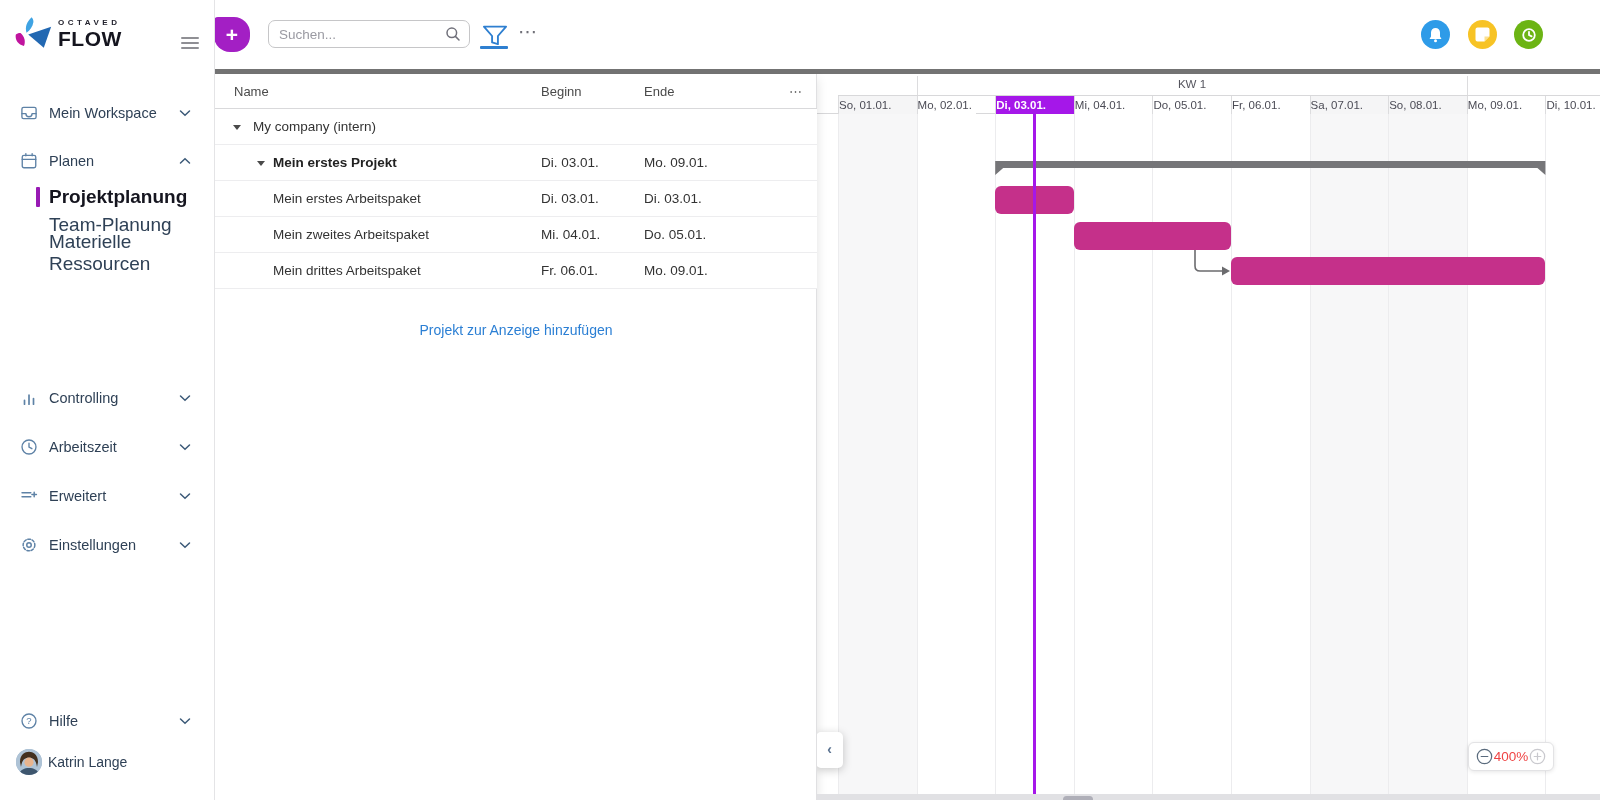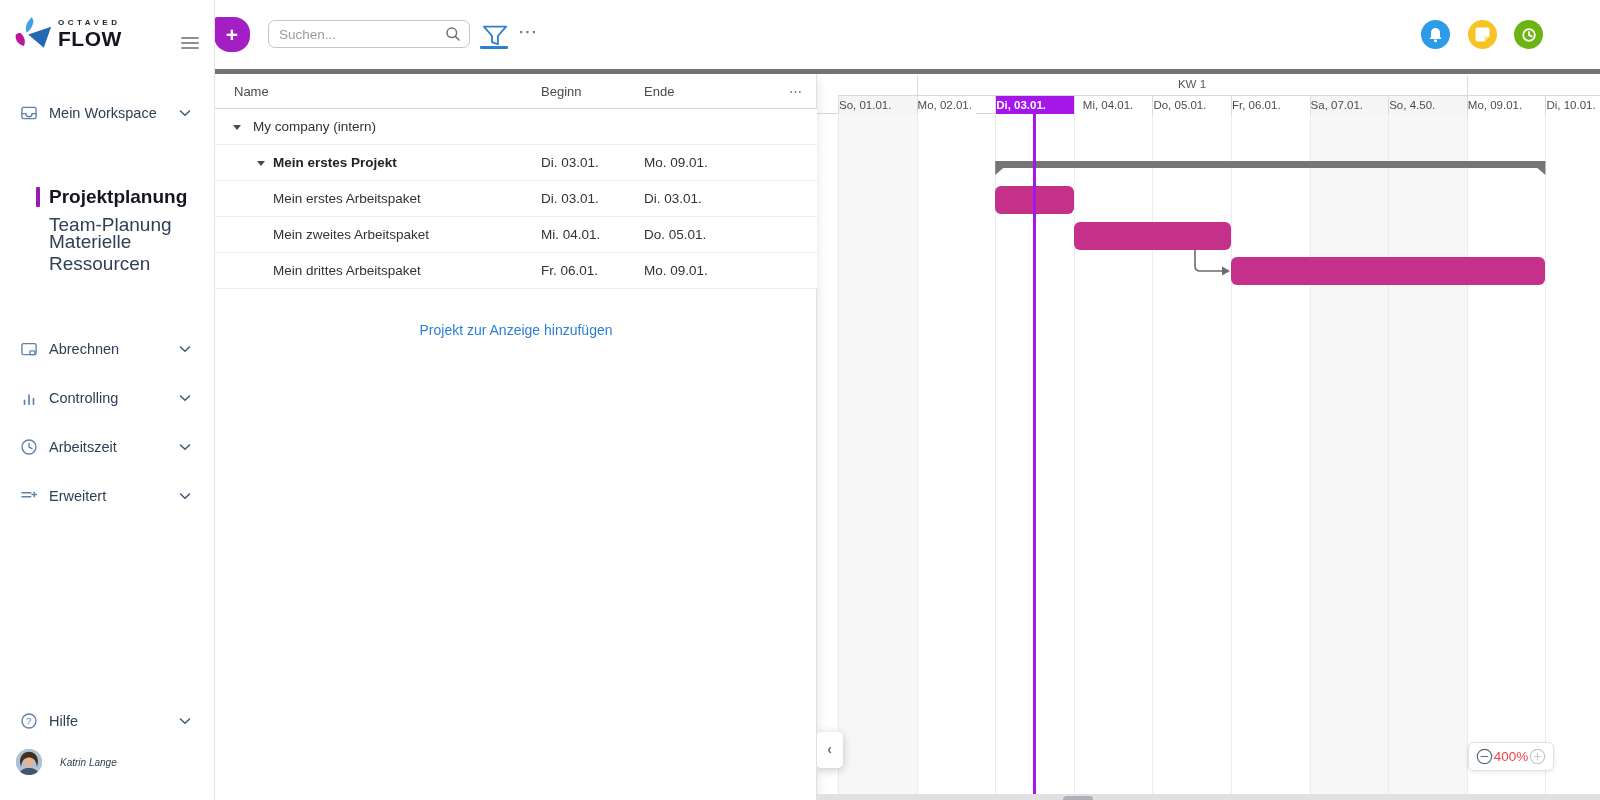--- a/index.html
+++ b/index.html
@@ -25,21 +25,21 @@
   .sub-item { position:absolute; left:0; width:215px; height:28px; display:flex;
     align-items:center; cursor:pointer; }
   .sub-item .nlabel { position:absolute; left:49px; font-size:19px; color:#2F4156; }
   .sub-item.active .nlabel { font-weight:bold; color:#15151F; }
   .active-bar { position:absolute; left:36px; top:4px; width:4px; height:20px;
     background:#981AB4; border-radius:1px; }
   .user-row { position:absolute; left:0; top:745px; width:215px; height:34px;
     display:flex; align-items:center; cursor:pointer; }
   .avatar { position:absolute; left:16px; width:26px; height:26px; border-radius:50%;
     overflow:hidden; background:#9FB6CC; }
-  .user-name { position:absolute; left:60px; font-size:10px; color:#2F4156;font-style:italic; }
+  .user-name { position:absolute; left:48px; font-size:14px; color:#2F4156; }
 
   
   .main { position:absolute; left:215px; top:0; width:1385px; height:800px; }
 
   
   .toolbar { position:absolute; left:0; top:0; width:1385px; height:69px; background:#fff; }
   .add-btn { position:absolute; left:-1px; top:17px; width:36px; height:35px;
     background:#A31FC4; border:none; border-radius:4px 16px 16px 16px; color:#fff;
     font-size:21px; font-weight:bold; line-height:32px; text-align:center; cursor:pointer; }
   .search-box { position:absolute; left:53px; top:20px; width:202px; height:28px;
@@ -154,43 +154,43 @@
       <svg class="nico" viewBox="0 0 16 16" fill="none" stroke="#5E82A6" stroke-width="1.2" stroke-linecap="round" stroke-linejoin="round">
         <rect x="1.7" y="3" width="12.6" height="10" rx="1.5"></rect>
         <path d="M1.7 8.6 h3.6 a2.7 2.7 0 0 0 5.4 0 h3.6"></path>
       </svg>
       <span class="nlabel">Mein Workspace</span>
       <svg class="chev" viewBox="0 0 12 8" fill="none" stroke="#3C5A78" stroke-width="1.5" stroke-linecap="round">
           <path d="M1.5 2 L6 6.2 L10.5 2"></path>
         </svg>
     </div>
 
+    <div class="nav-item" style="top:145px">
+      <svg class="nico" viewBox="0 0 16 16" fill="none" stroke="#5E82A6" stroke-width="1.2" stroke-linecap="round">
+        <rect x="2" y="3" width="12" height="11" rx="1.5"></rect>
+        <path d="M2 6.6 H14 M5.2 1.4 V3.4 M10.8 1.4 V3.4"></path>
+      </svg>
+      <span class="nlabel">Planen</span>
+      <svg class="chev" viewBox="0 0 12 8" fill="none" stroke="#3C5A78" stroke-width="1.5" stroke-linecap="round">
+          <path d="M1.5 6 L6 1.8 L10.5 6"></path>
+        </svg>
+    </div>
 
     <div class="sub-item active" style="top:183px">
       <span class="active-bar"></span>
       <span class="nlabel">Projektplanung</span>
     </div>
     <div class="sub-item" style="top:211px">
       <span class="nlabel">Team-Planung</span>
     </div>
     <div class="sub-item" style="top:239px">
       <span class="nlabel">Materielle Ressourcen</span>
     </div>
 
 
-    <div class="nav-item" style="top:333px">
-      <svg class="nico" viewBox="0 0 16 16" fill="none" stroke="#5E82A6" stroke-width="1.2" stroke-linejoin="round">
-        <rect x="1.7" y="3.2" width="12.6" height="9.8" rx="1.5"></rect>
-        <rect x="8.8" y="9.6" width="4.4" height="3.4" rx="0.8"></rect>
-      </svg>
-      <span class="nlabel">Abrechnen</span>
-      <svg class="chev" viewBox="0 0 12 8" fill="none" stroke="#3C5A78" stroke-width="1.5" stroke-linecap="round">
-          <path d="M1.5 2 L6 6.2 L10.5 2"></path>
-        </svg>
-    </div>
 
     <div class="nav-item" style="top:382px">
       <svg class="nico" viewBox="0 0 16 16" fill="none" stroke="#5E82A6" stroke-width="1.5" stroke-linecap="round">
         <path d="M4 13.5 V10 M8 13.5 V5.5 M12 13.5 V8.5"></path>
       </svg>
       <span class="nlabel">Controlling</span>
       <svg class="chev" viewBox="0 0 12 8" fill="none" stroke="#3C5A78" stroke-width="1.5" stroke-linecap="round">
           <path d="M1.5 2 L6 6.2 L10.5 2"></path>
         </svg>
     </div>
@@ -209,20 +209,30 @@
     <div class="nav-item" style="top:480px">
       <svg class="nico" viewBox="0 0 16 16" fill="none" stroke="#5E82A6" stroke-width="1.3" stroke-linecap="round">
         <path d="M1.8 5.2 H9.6 M1.8 8.6 H9.6 M12.6 4.6 V8.6 M10.6 6.6 H14.6"></path>
       </svg>
       <span class="nlabel">Erweitert</span>
       <svg class="chev" viewBox="0 0 12 8" fill="none" stroke="#3C5A78" stroke-width="1.5" stroke-linecap="round">
           <path d="M1.5 2 L6 6.2 L10.5 2"></path>
         </svg>
     </div>
 
+    <div class="nav-item" style="top:529px">
+      <svg class="nico" viewBox="0 0 16 16" fill="none" stroke="#5E82A6" stroke-width="1.3" stroke-linecap="round">
+        <circle cx="8" cy="8" r="5.2" stroke-dasharray="2.3 1.5"></circle>
+          <circle cx="8" cy="8" r="2"></circle>
+      </svg>
+      <span class="nlabel">Einstellungen</span>
+      <svg class="chev" viewBox="0 0 12 8" fill="none" stroke="#3C5A78" stroke-width="1.5" stroke-linecap="round">
+          <path d="M1.5 2 L6 6.2 L10.5 2"></path>
+        </svg>
+    </div>
 
     <div class="nav-item" style="top:705px">
       <svg class="nico" viewBox="0 0 16 16" fill="none" stroke="#5E82A6" stroke-width="1.2">
         <circle cx="8" cy="8" r="6.2"></circle>
         <text x="8" y="11" text-anchor="middle" font-size="8.5" stroke="none" fill="#5E82A6" font-family="Liberation Sans, sans-serif">?</text>
       </svg>
       <span class="nlabel">Hilfe</span>
       <svg class="chev" viewBox="0 0 12 8" fill="none" stroke="#3C5A78" stroke-width="1.5" stroke-linecap="round">
           <path d="M1.5 2 L6 6.2 L10.5 2"></path>
         </svg>
@@ -322,25 +332,25 @@
       <section class="gantt">
         <div class="kw-row">
           <span class="kw-label" style="left:345px;width:60px;text-align:center">KW 1</span>
           <span class="kw-sep" style="left:99.6px"></span>
           <span class="kw-sep" style="left:649.8px"></span>
         </div>
         <div class="day-row" id="day-row">
             <div class="day-cell wk" style="left: 21px; width: 78.6px;">So, 01.01.</div>
             <div class="day-cell" style="left: 99.6px; width: 59px;">Mo, 02.01.</div>
             <div class="day-cell sel" style="left: 178.2px; width: 78.6px;">Di, 03.01.</div>
-            <div class="day-cell" style="left: 256.8px; width: 78.6px; padding-left: 8px;">Mi, 04.01.</div>
+            <div class="day-cell" style="left: 256.8px; width: 78.6px;">Mi, 04.01.</div>
             <div class="day-cell" style="left: 335.4px; width: 78.6px;">Do, 05.01.</div>
             <div class="day-cell" style="left: 414px; width: 78.6px;">Fr, 06.01.</div>
             <div class="day-cell wk" style="left: 492.6px; width: 78.6px;">Sa, 07.01.</div>
-            <div class="day-cell wk" style="left: 571.2px; width: 78.6px;">So, 4.50.</div>
+            <div class="day-cell wk" style="left: 571.2px; width: 78.6px;">So, 08.01.</div>
             <div class="day-cell" style="left: 649.8px; width: 78.6px;">Mo, 09.01.</div>
             <div class="day-cell" style="left: 728.4px; width: 78.6px;">Di, 10.01.</div>
           </div>
 
         <div class="gantt-body" id="gantt-body">
           <svg class="gantt-svg" id="gantt-svg" width="783" height="691">
               <path d="M178.2,47 L728.3999999999999,47 L728.3999999999999,61 L720.3999999999999,54 L186.2,54 L178.2,61 Z" fill="#757578" style="pointer-events: auto;"></path>
               <path d="M377.99999999999994,136 L377.99999999999994,152 Q377.99999999999994,157 382.99999999999994,157 L405,157" stroke="#6B6B6E" stroke-width="1.6" fill="none"></path>
               <polygon points="405,152.5 413,157 405,161.5" fill="#6B6B6E"></polygon>
             </svg>

